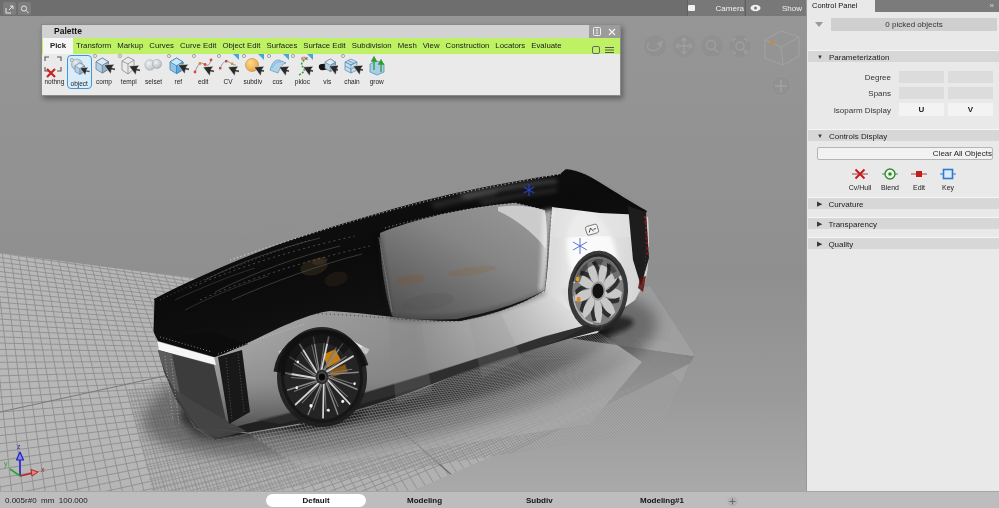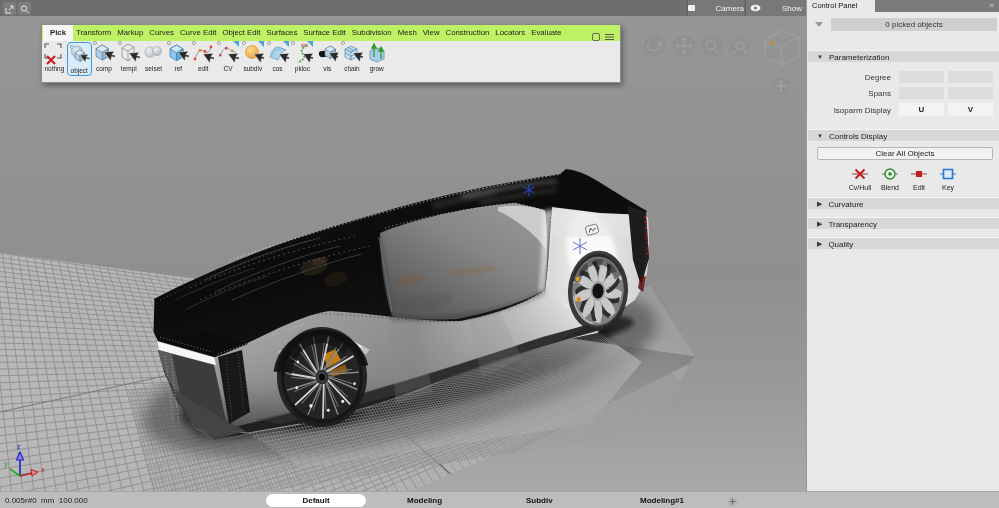--- a/index.html
+++ b/index.html
@@ -350,20 +350,29 @@
       <span>Camera</span>
     </div>
 <div class="abs" id="showbtn">
       <svg width="11" height="8">
         <ellipse cx="5.5" cy="4" rx="5" ry="3.2" fill="#f0f0f0"></ellipse>
         <circle cx="5.5" cy="4" r="1.5" fill="#787878"></circle>
       </svg>
       <span>Show</span>
     </div>
 <div class="abs" id="palette">
+  <div id="pal-title">Palette<span class="dark">
+          <svg width="8" height="9">
+            <rect x="0.5" y="0.5" width="7" height="8" rx="1" fill="none" stroke="#f0f0f0" stroke-width="1"></rect>
+            <path d="M4,2.5 v4 M3,3.2 l1,-1 1,1 M3,5.8 l1,1 1,-1" stroke="#f0f0f0" stroke-width="0.8" fill="none"></path>
+          </svg>
+          <svg width="8" height="8">
+            <path d="M1,1 L7,7 M7,1 L1,7" stroke="#f2f2f2" stroke-width="1.3"></path>
+          </svg>
+        </span></div>
   <div id="pal-menu">
         <span class="sel">Pick</span>
         <span>Transform</span>
         <span>Markup</span>
         <span>Curves</span>
         <span>Curve Edit</span>
         <span>Object Edit</span>
         <span>Surfaces</span>
         <span>Surface Edit</span>
         <span>Subdivision</span>
@@ -589,21 +598,21 @@
   <div class="flabel" style="right:108px;top:73px">Degree</div>
   <div class="fbox" style="left:92px;top:71px;width:45px"></div>
       <div class="fbox" style="left:141px;top:71px;width:45px"></div>
   <div class="flabel" style="right:108px;top:89px">Spans</div>
   <div class="fbox" style="left:92px;top:87px;width:45px"></div>
       <div class="fbox" style="left:141px;top:87px;width:45px"></div>
   <div class="flabel" style="right:108px;top:106px">Isoparm Display</div>
   <div class="ubtn" style="left:92px;top:103px;width:45px">U</div>
       <div class="ubtn" style="left:141px;top:103px;width:45px">V</div>
   <div class="sechdr" style="top:129px"><span class="tri">▼</span>Controls Display</div>
-  <div class="abs" style="left:10px;top:147px;width:176px;height:13px;background:#f2f2f2;border:1px solid #b5b5b5;border-radius:2px;font-size:8px;color:#222;text-align:center;line-height:12px">Clear All Objects</div>
+  <div class="abs" style="left:10px;top:147px;width:176px;height:13px;background:#f2f2f2;border:1px solid #b5b5b5;border-radius:2px;font-size:8px;color:#222;text-align:right;line-height:12px">Clear All Objects</div>
   <svg class="abs" style="left:36px;top:166px" width="130" height="26">
     <g transform="translate(17,8)">
           <path d="M-8,0 H8" stroke="#b06060" stroke-width="1.2"></path>
           <path d="M-4.5,-4.5 L4.5,4.5 M4.5,-4.5 L-4.5,4.5" stroke="#c21d1d" stroke-width="2"></path>
         </g>
     <g transform="translate(47,8)">
           <path d="M-8,0 H-5 M5,0 H8" stroke="#4a9a4a" stroke-width="1.2"></path>
           <circle r="5" fill="#eaf4ea" stroke="#2e8b2e" stroke-width="1.4"></circle>
           <circle r="1.8" fill="#2e8b2e"></circle>
         </g>

